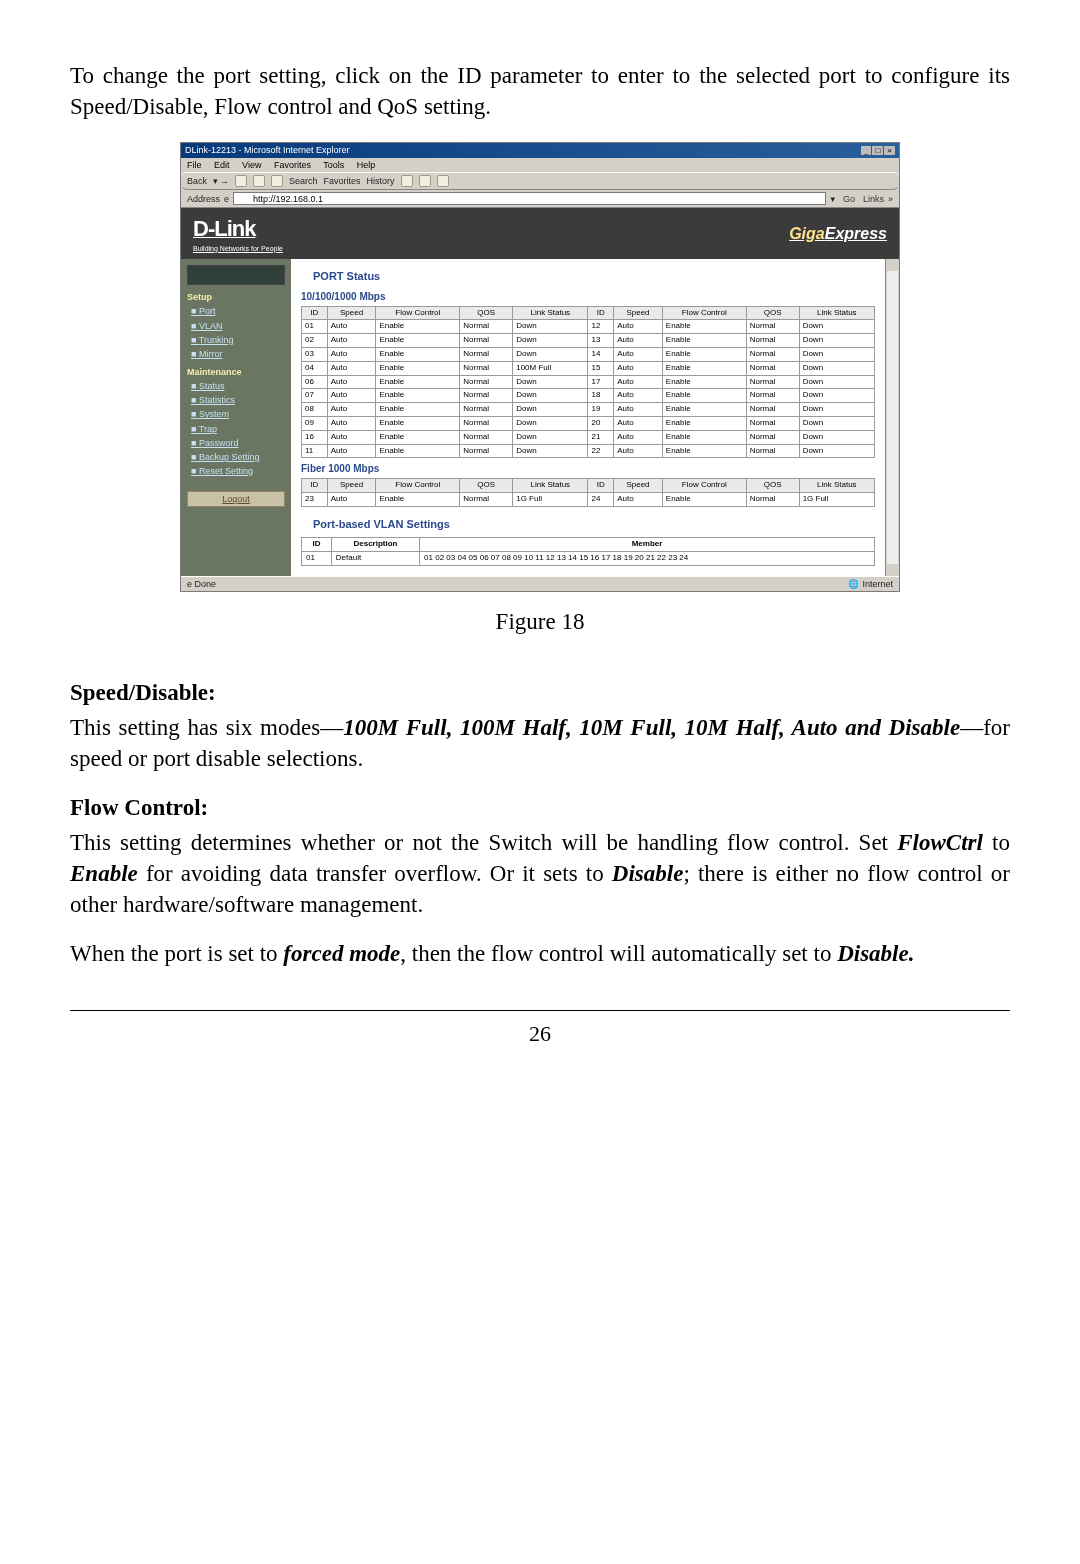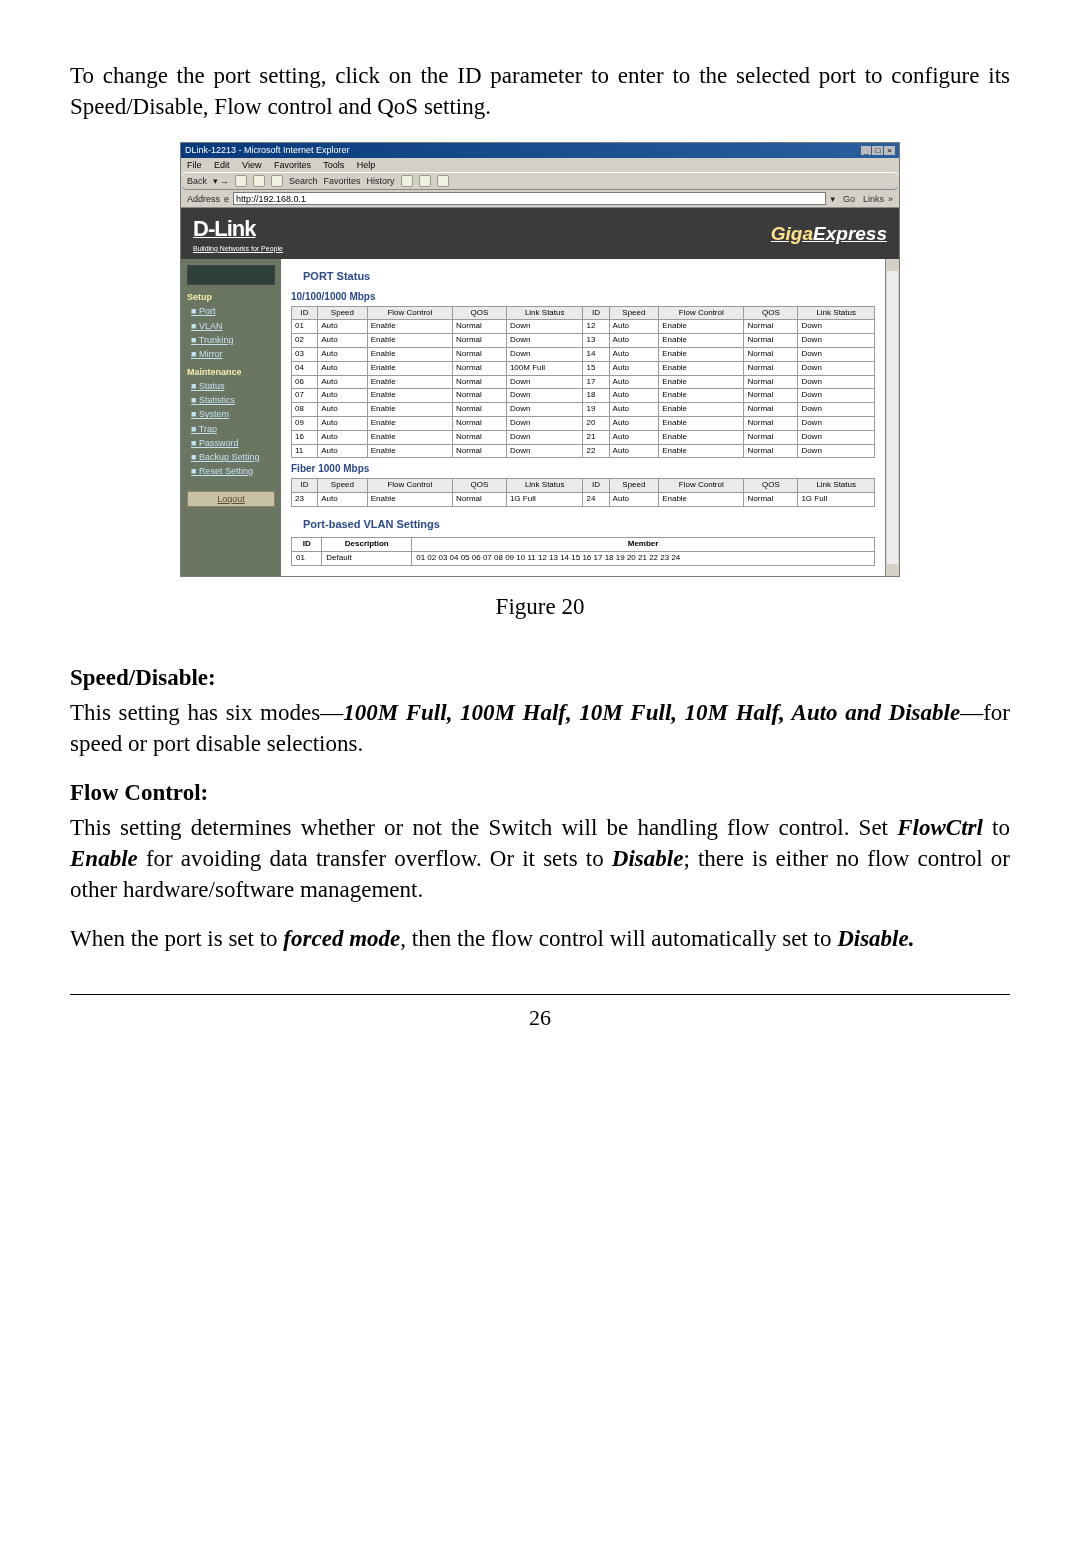--- a/index.html
+++ b/index.html
@@ -7,30 +7,30 @@
   .intro-text { text-align: justify; margin-bottom: 20px; }
   .screenshot { margin: 10px auto; width: 720px; }
   .browser-window { border: 1px solid #7a7a7a; background: #d6d6d6; font-family: Tahoma, Arial, sans-serif; font-size: 9px; color: #222; }
   .titlebar { background: linear-gradient(to right,#083a7b,#2a5f9e); color: #fff; display: flex; justify-content: space-between; padding: 1px 4px; font-size: 9px; gap: 6px; }
   .titlebar .controls span { background:#bbb; color:#000; padding:0 3px; margin-left:1px; font-size:8px; }
   .menubar { background:#d4d0c8; padding:1px 6px; font-size:9px; color:#000; }
   .menubar span { margin-right:10px; }
   .toolbar { background:#d4d0c8; padding:2px 6px; font-size:9px; border-top:1px solid #fff; border-bottom:1px solid #888; display:flex; align-items:center; gap:6px;border-radius:6px;}
   .toolbar .ico { width:12px; height:12px; background:#f0f0e0; border:1px solid #9a9a88; border-radius:2px; display:inline-block;}
   .addressbar { background:#d4d0c8; padding:2px 6px; font-size:9px; border-bottom:1px solid #888; display:flex; align-items:center; gap:4px;}
-  .addressbar input { flex:1; font-size:9px; height:13px; padding:0 2px; border:1px solid #7a7a7a; background:#fff; }
+  .addressbar input { flex:1; font-size:9px; height:13px; padding:0 19px; border:1px solid #7a7a7a; background:#fff; }
   .go-links { font-size:9px; color:#333; margin-left:4px; }
   .banner { background:#3b3b3b; color:#fff; display:flex; justify-content:space-between; align-items:center; padding:6px 12px;text-decoration:underline; }
   .dlink-logo { font-weight:bold; font-size:22px; letter-spacing:-1px; }
   .dlink-sub { font-size:7px; display:block; font-weight:normal; letter-spacing:0;}
-  .giga { font-family: Arial, sans-serif; font-style: italic; font-size: 19px; font-weight: bold; }
+  .giga { font-family: Arial, sans-serif; font-style: italic; font-size: 16px; font-weight: bold; }
   .giga .g1 { color:#ffe28a; }
   .giga .g2 { color:#fff; }
   .content-wrap { display:flex; background:#6a7661; }
-  .sidebar { width:100px; background:#6a7661; color:#fff; padding:6px 6px; font-size:9px; }
+  .sidebar { width:110px; background:#6a7661; color:#fff; padding:6px 6px; font-size:9px; }
   .sidebar .switchimg { width:100%; height:20px; background:#2f3f39; border:1px solid #444; margin-bottom:6px; }
   .sidebar .group { font-weight:bold; color:#f6ecae; margin-top:6px; }
   .sidebar a { display:block; color:#c6e0f3; text-decoration:underline; margin:2px 0 2px 4px; font-size:9px;}
   .sidebar .logout-btn { margin-top:14px; background:#c9c1a6; color:#5a4b2b; border:1px solid #8e8364; font-size:9px; padding:1px 8px; text-align:center; text-decoration:underline;}
   .main { flex:1; background:#fff; padding:8px 10px 10px 10px; font-size:9px; color:#000; overflow:auto;}
   .section-head { color:#2b4a8c; font-weight:bold; font-size:11px; margin:2px 0 6px 0;padding-left:12px;}
   .sub-head { color:#2b4a8c; font-weight:bold; font-size:10px; margin:4px 0 2px 0;}
   table.ports { border-collapse:collapse; width:100%; font-size:8px; }
   table.ports th, table.ports td { border:1px solid #9a9a9a; padding:1px 3px; text-align:left; background:#fff; }
   table.ports th { background:#eaeaea; text-align:center; font-weight:normal; }
@@ -297,24 +297,28 @@
           <tr>
                 <td>01</td>
                 <td>Default</td>
                 <td>01 02 03 04 05 06 07 08 09 10 11 12 13 14 15 16 17 18 19 20 21 22 23 24</td>
               </tr>
         </tbody>
           </table>
       </div>
       <div class="scrollfake"></div>
     </div>
+    <div class="statusbar">
+      <span>e <span>Done</span></span>
+      <span>🌐 <span>Internet</span></span>
+    </div>
   </div>
 </div>
 
-<div class="fig-caption">Figure 20</div>
+<div class="fig-caption">Figure 18</div>
 
 <div class="section-title">Speed/Disable:</div>
 <p class="body-para">
   <span>This setting has six modes—</span><span class="italic-bold">100M Full, 100M Half, 10M Full, 10M Half, Auto and Disable</span><span>—for speed or port disable selections.</span>
 </p>
 
 <div class="section-title">Flow Control:</div>
 <p class="body-para">
   <span>This setting determines whether or not the Switch will be handling flow control. Set </span><span class="italic-bold">FlowCtrl</span><span> to </span><span class="italic-bold">Enable</span><span> for avoiding data transfer overflow. Or it sets to </span><span class="italic-bold">Disable</span><span>; there is either no flow control or other hardware/software management.</span>
 </p>

